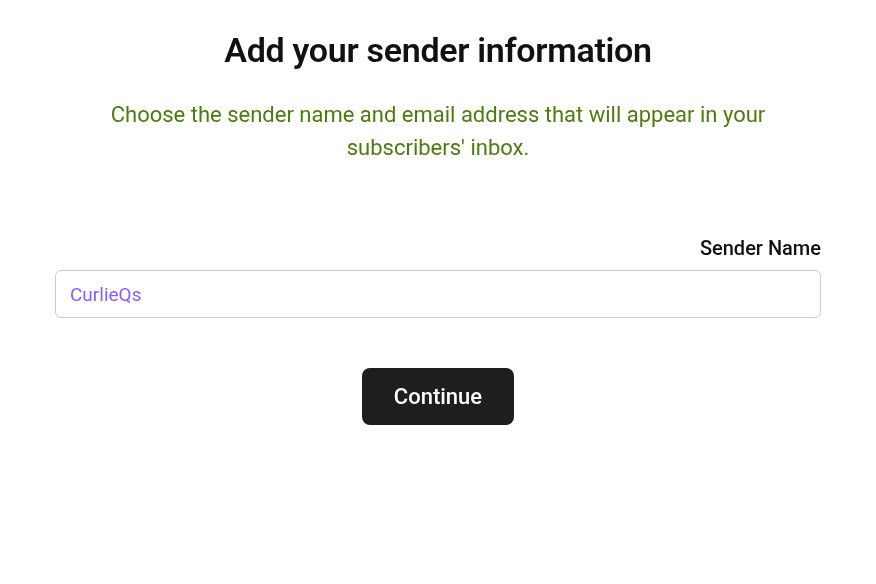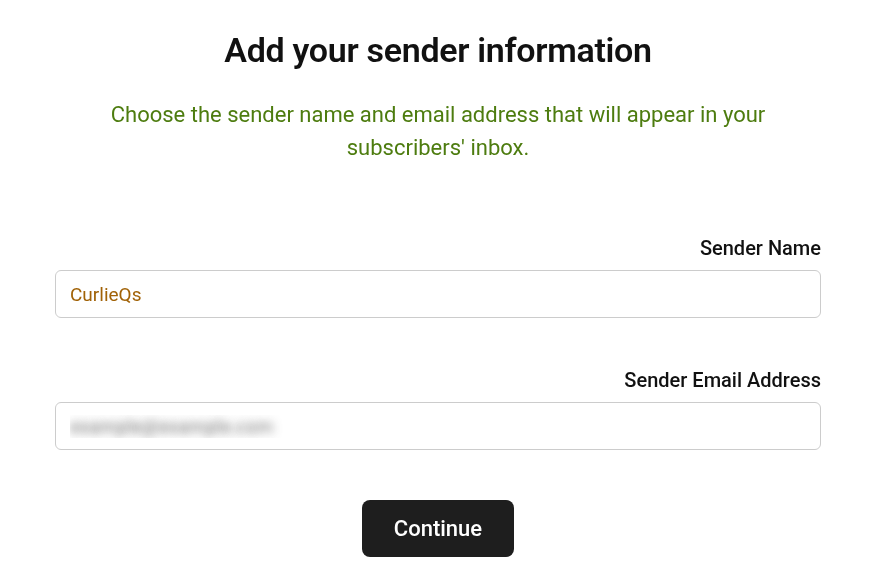--- a/index.html
+++ b/index.html
@@ -46,21 +46,21 @@
       color: #111;
       margin-bottom: 10px;
       text-align: right;
     }
     .form-input {
       width: 100%;
       height: 48px;
       padding: 10px 14px;
       font-size: 19px;
       font-family: inherit;
-      color: #a16207;
+      color: #8b5cf6;
       background: #fff;
       border: 1px solid #ccc;
       border-radius: 6px;
       outline: none;
     }
     .form-input.redacted {
       color: transparent;
       text-shadow: 0 0 10px rgba(40,40,40,0.7);
       user-select: none;
     }
@@ -89,22 +89,18 @@
 
   <h1 class="page-title">Add your sender information</h1>
 
   <p class="page-subtitle">Choose the sender name and email address that will appear in your subscribers' inbox.</p>
 
   <div class="form-group">
     <label class="form-label">Sender Name</label>
     <input type="text" class="form-input" value="CurlieQs" style="">
   </div>
 
-  <div class="form-group">
-    <label class="form-label">Sender Email Address</label>
-    <input type="text" class="form-input redacted" value="example@example.com" style="">
-  </div>
 
   <div class="button-row">
     <button class="continue-button">Continue</button>
   </div>
 
 </div>
 
 </body></html>

